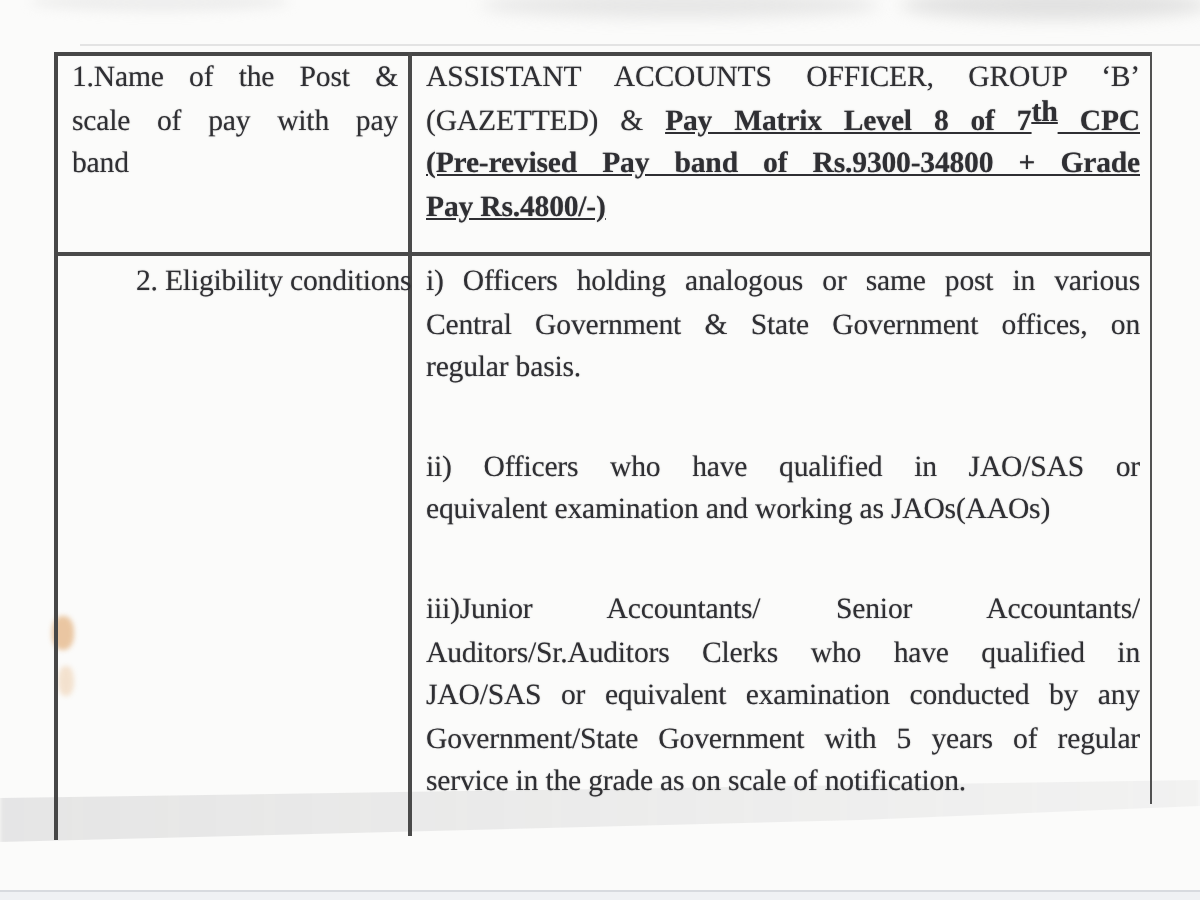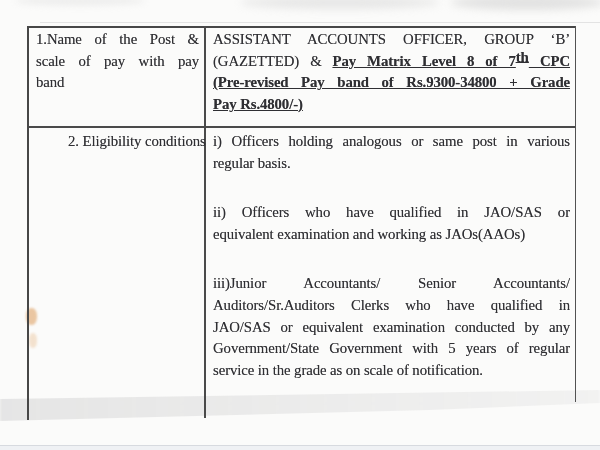--- a/index.html
+++ b/index.html
@@ -92,20 +92,21 @@
       <div class="line"><span class="b">(Pre-revised Pay band of Rs.9300-34800 + Grade</span></div>
       <div class="line last"><span class="b">Pay Rs.4800/-)</span></div>
     </div>
 
   <div class="txt r2c1">
       <div class="line last">2. Eligibility conditions</div>
     </div>
   <div class="txt r2c2">
       <div class="para">
         <div class="line">i) Officers holding analogous or same post in various</div>
+        <div class="line">Central Government &amp; State Government offices, on</div>
         <div class="line last">regular basis.</div>
       </div>
       <div class="para">
         <div class="line">ii) Officers who have qualified in JAO/SAS or</div>
         <div class="line last">equivalent examination and working as JAOs(AAOs)</div>
       </div>
       <div class="para">
         <div class="line">iii)Junior Accountants/ Senior Accountants/</div>
         <div class="line">Auditors/Sr.Auditors Clerks  who have qualified in</div>
         <div class="line">JAO/SAS or equivalent examination conducted by any</div>

